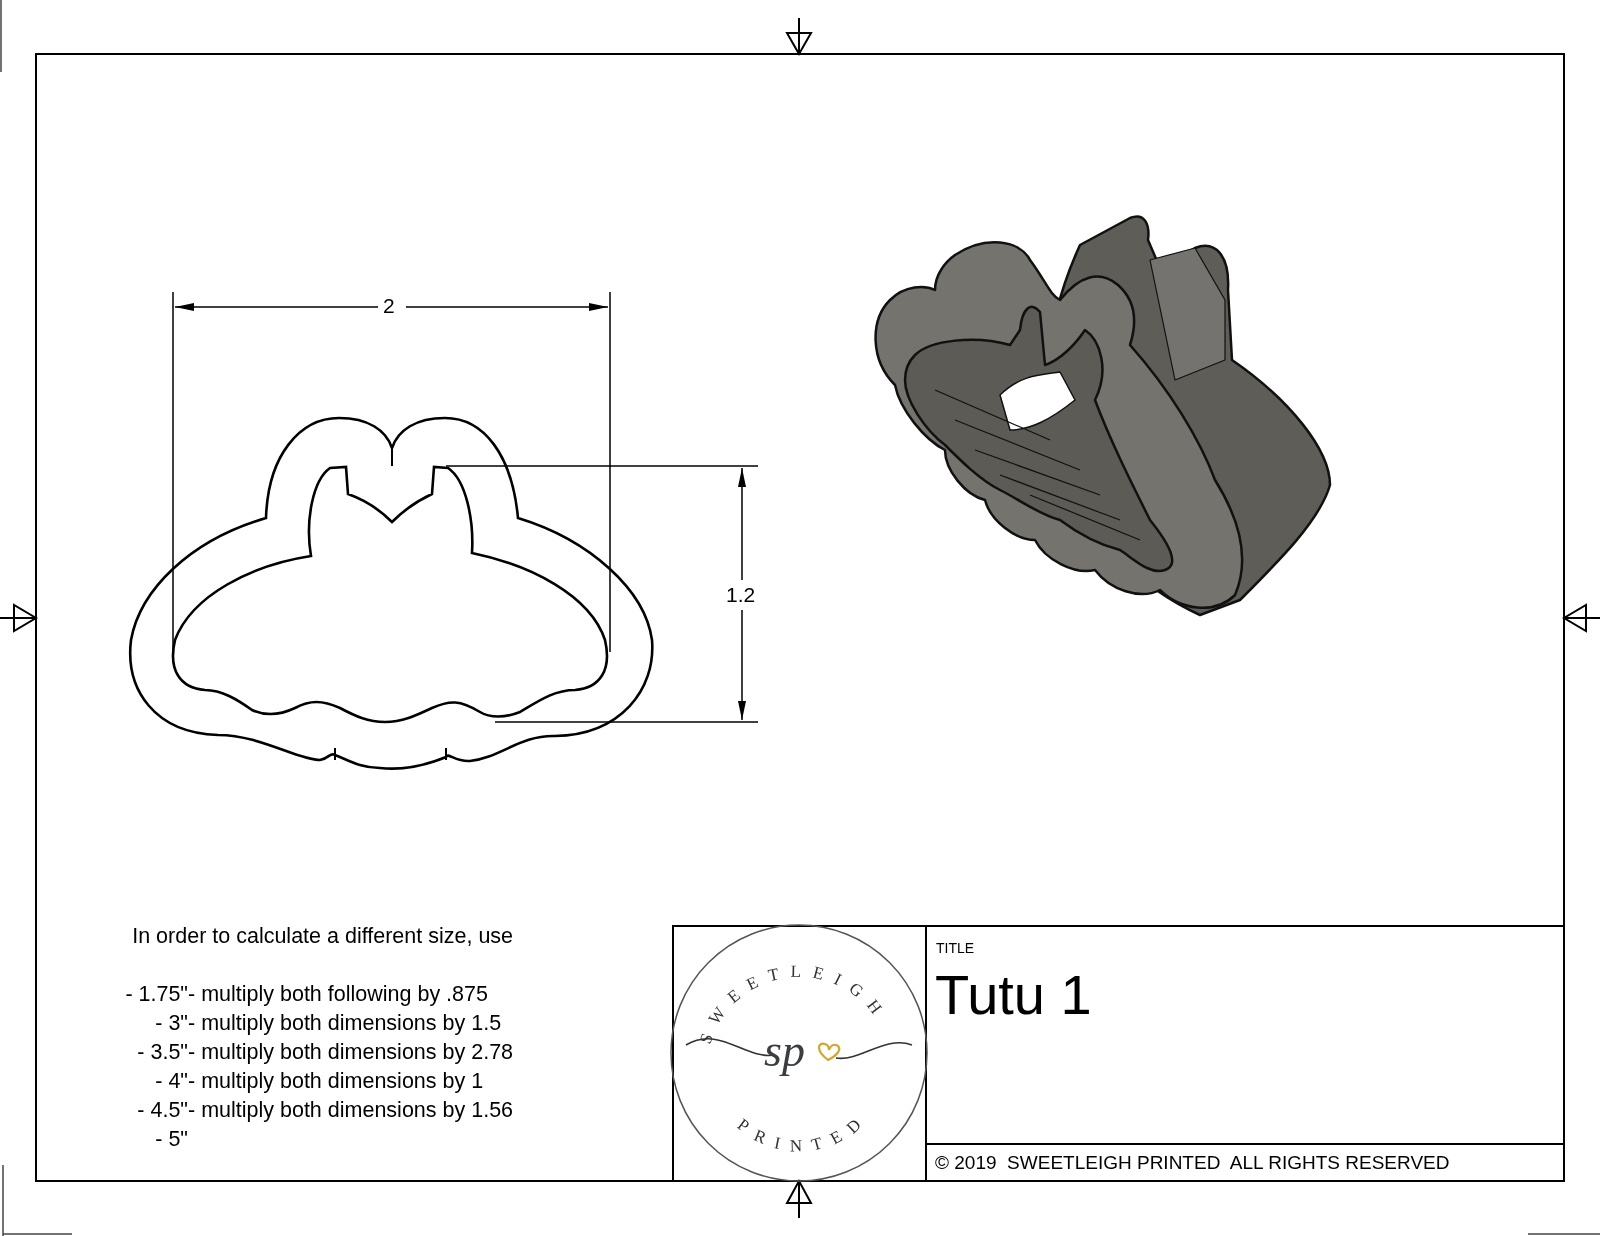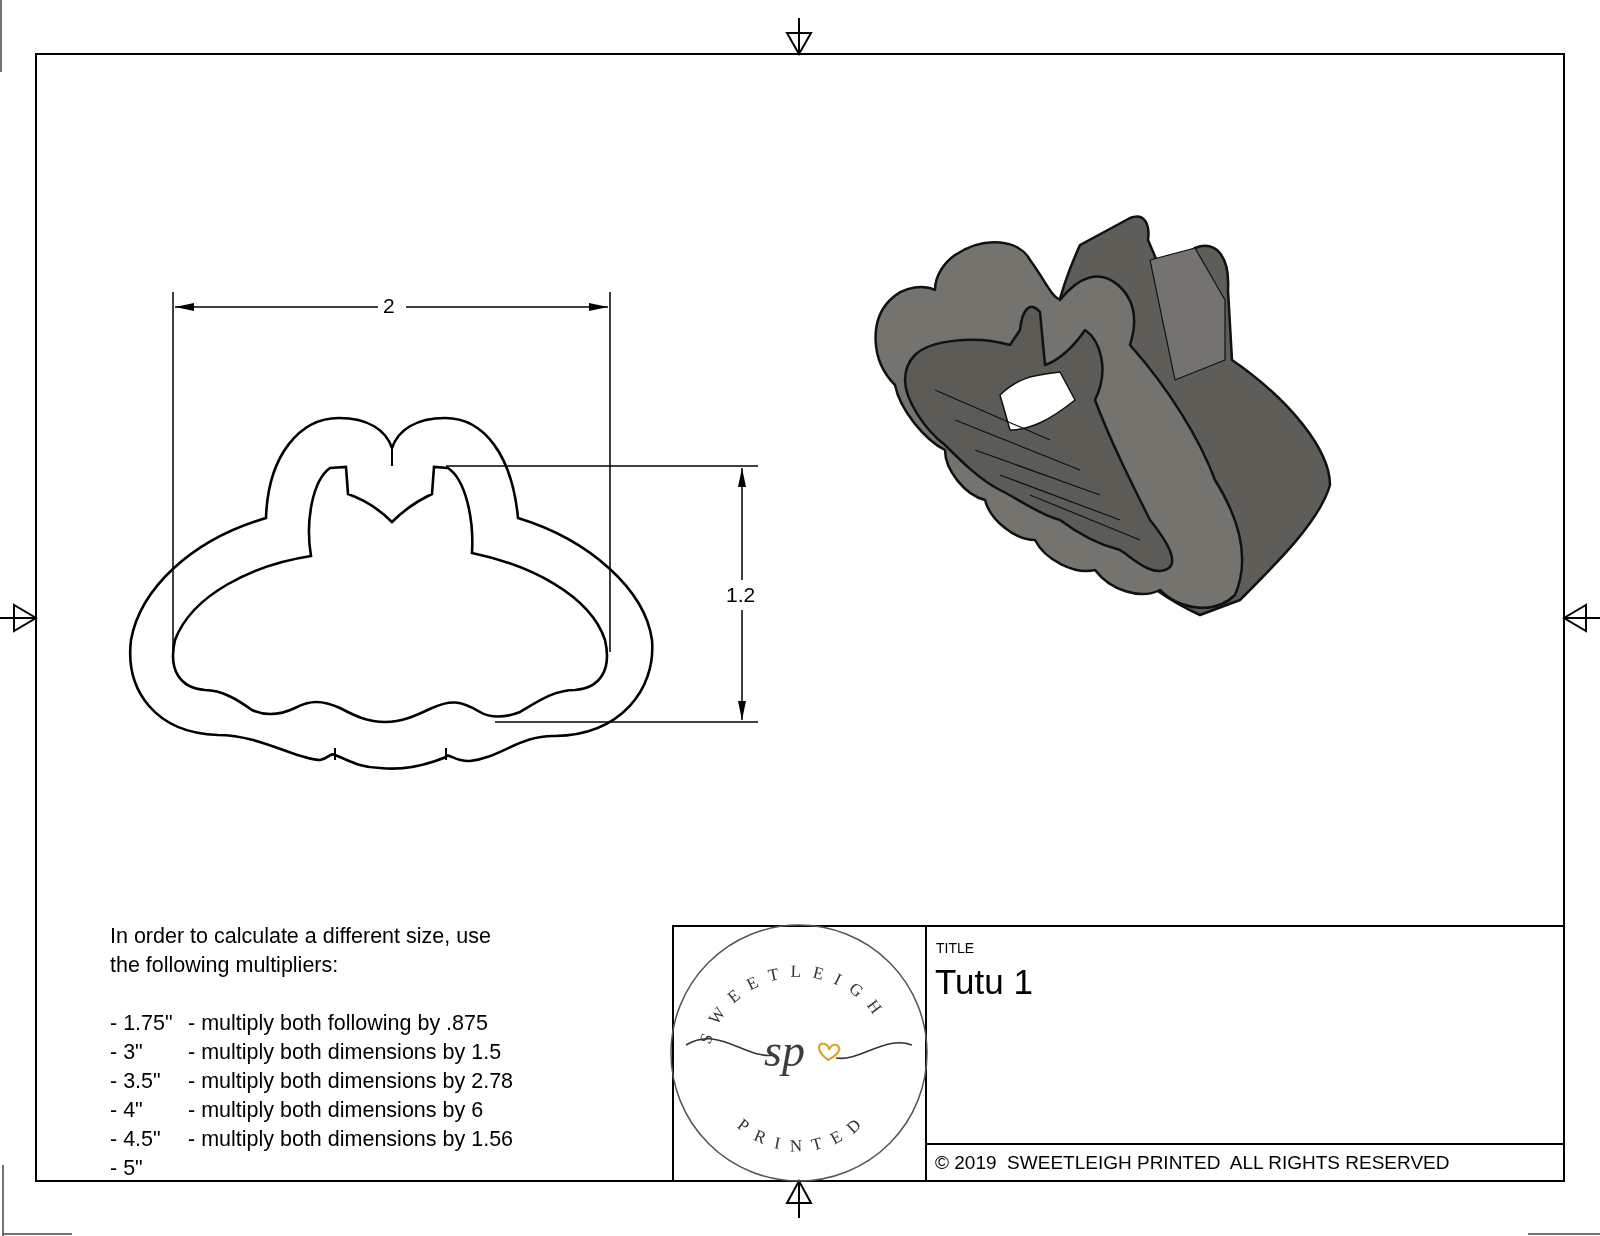--- a/index.html
+++ b/index.html
@@ -1,26 +1,26 @@
 <!DOCTYPE html>
 <html><head>
 <meta charset="utf-8">
 <style>
   html, body { margin: 0; padding: 0; background: #ffffff; }
   body { width: 1600px; height: 1236px; position: relative; overflow: hidden;
          font-family: "Liberation Sans", sans-serif; color: #000; }
   .abs { position: absolute; }
   svg.drawing { position: absolute; left: 0; top: 0; }
-  .note { left: 110px; top: 922px; font-size: 21.5px; line-height: 29px; }
+  .note { left: 110px; top: 922px; font-size: 21.5px; line-height: 29px; text-align: right; }
   .note .line { white-space: pre; height: 29px; }
   .note .gap { height: 29px; }
   .mult-row { display: flex; height: 29px; }
   .mult-size { width: 78px; white-space: pre; }
   .title-label { left: 936px; top: 940px; font-size: 14px; }
-  .title-value { left: 935px; top: 962px; font-size: 35px; text-align: center; }
+  .title-value { left: 935px; top: 962px; font-size: 56px; text-align: center; }
   .copyright { left: 935px; top: 1152px; font-size: 19px; white-space: pre; }
   .dim-label { font-size: 21px; background: #fff; padding: 0 4px; }
 </style>
 </head>
 <body>
 
 <svg class="drawing" width="1600" height="1236" viewBox="0 0 1600 1236">
 
   <g stroke="#444" stroke-width="1.5" fill="none">
     <line x1="1" y1="0" x2="1" y2="72"></line>
@@ -173,37 +173,36 @@
       <line x1="1030" y1="495" x2="1140" y2="540"></line>
     </g>
   </g>
 </svg>
 
 <div class="abs dim-label" style="left:379px; top:294px;">2</div>
 <div class="abs dim-label" style="left:722px; top:583px;text-align:center;">1.2</div>
 
 <div class="abs note">
   <div class="line">In order to calculate a different size, use</div>
-  <div class="line">the following multipliers:</div>
   <div class="gap"></div>
   <div class="mult-row">
     <span class="mult-size">- 1.75"</span>
     <span>- multiply both following by .875</span>
   </div>
   <div class="mult-row">
     <span class="mult-size">- 3"</span>
     <span>- multiply both dimensions by 1.5</span>
   </div>
   <div class="mult-row">
     <span class="mult-size">- 3.5"</span>
     <span>- multiply both dimensions by 2.78</span>
   </div>
   <div class="mult-row">
     <span class="mult-size">- 4"</span>
-    <span>- multiply both dimensions by 6</span>
+    <span>- multiply both dimensions by 1</span>
   </div>
   <div class="mult-row">
     <span class="mult-size">- 4.5"</span>
     <span>- multiply both dimensions by 1.56</span>
   </div>
   <div class="mult-row">
     <span class="mult-size">- 5"</span>
   </div>
 </div>
 

